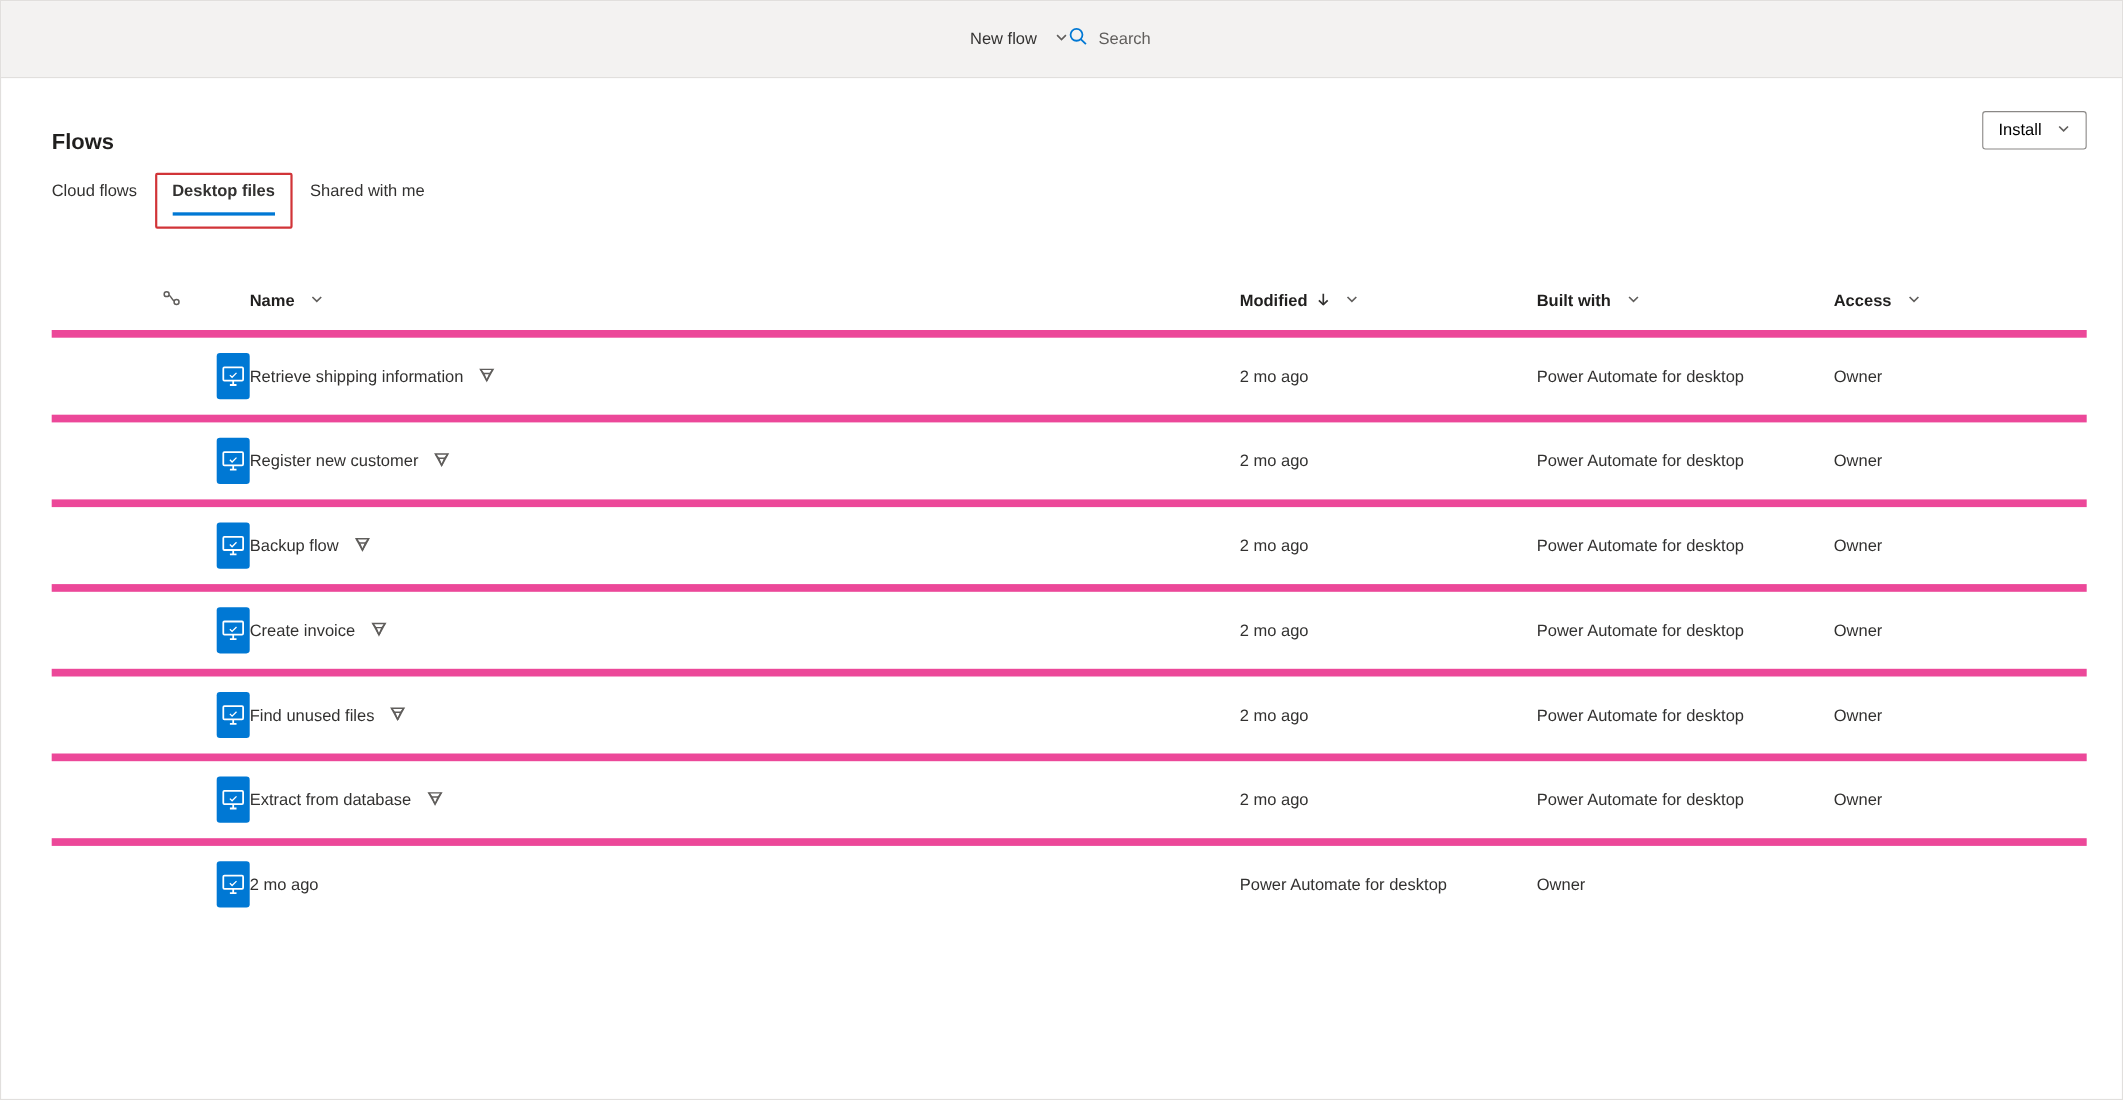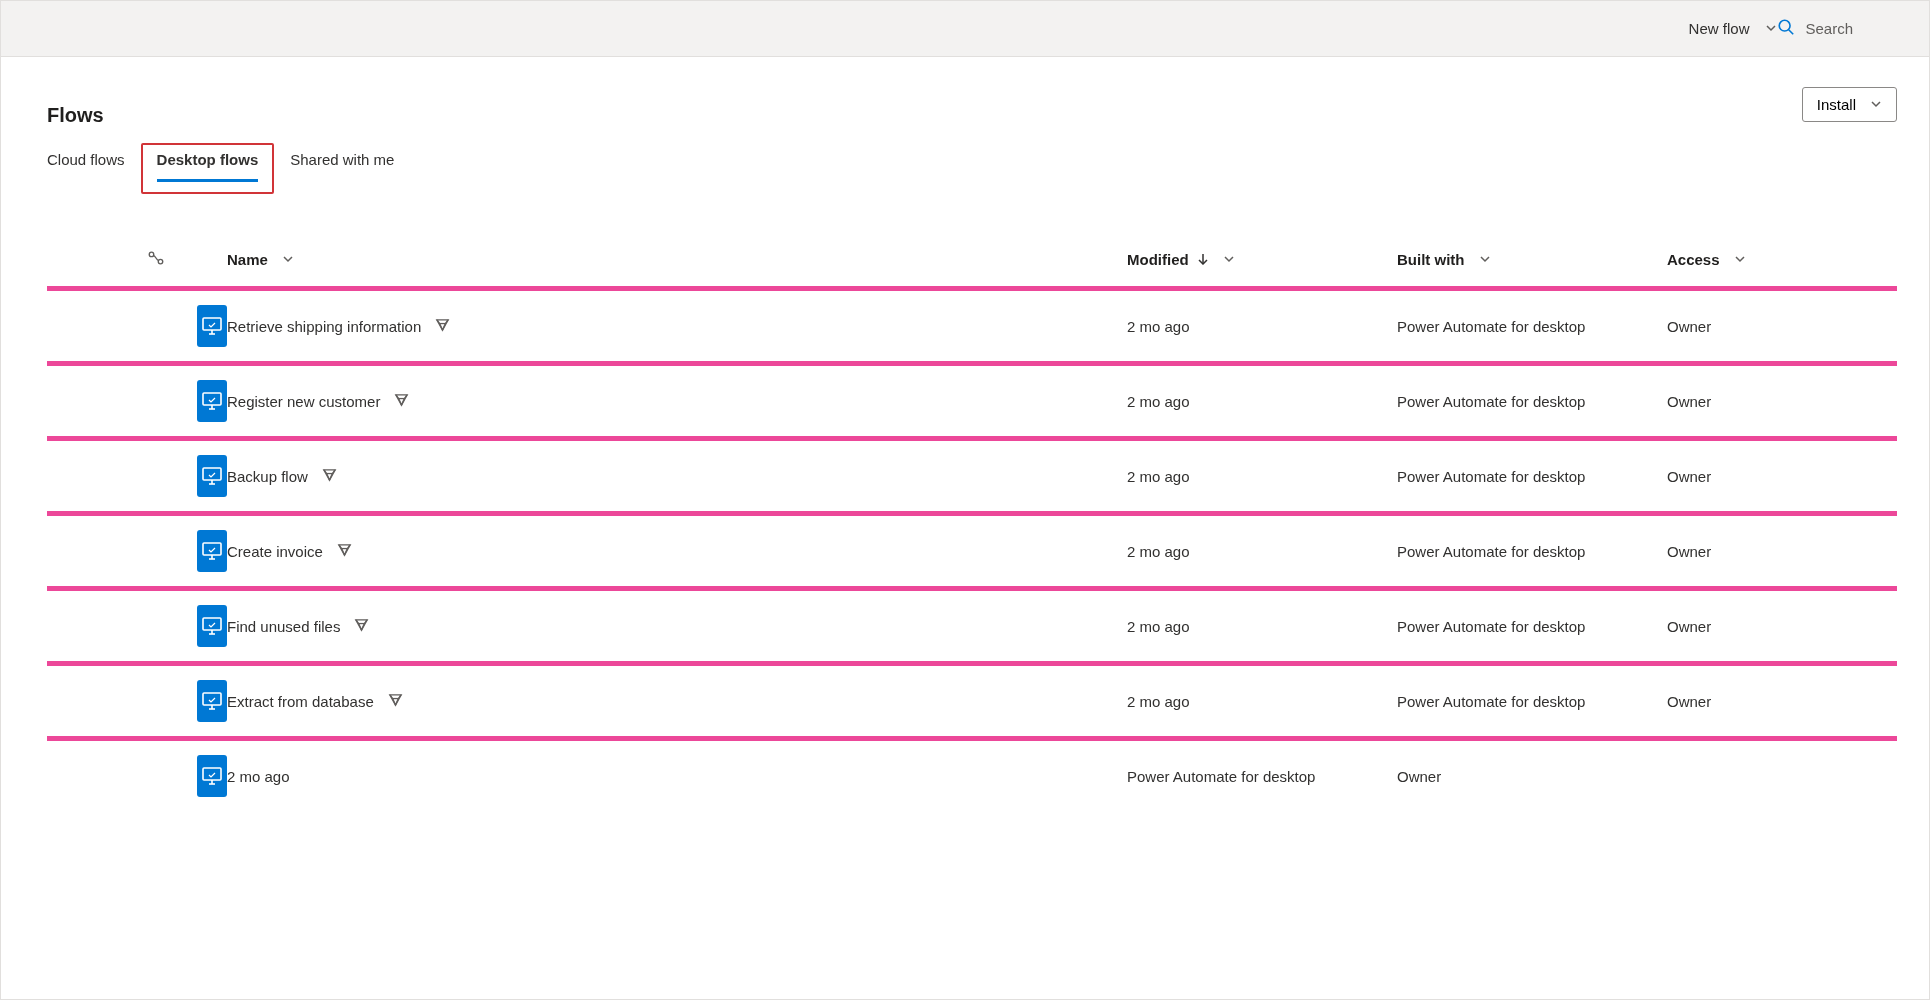--- a/index.html
+++ b/index.html
@@ -13,24 +13,24 @@
       color: #323130;
     }
     .app-border {
       border: 1px solid #e1dfdd;
       width: 100%;
       min-height: 100vh;
     }
     .top-bar {
       display: flex;
       align-items: center;
-      justify-content: flex-end;
+      justify-content: center;
       background: #f3f2f1;
       border-bottom: 1px solid #e1dfdd;
-      height: 56px;
+      height: 70px;
       padding: 0 16px 0 48px;
     }
     .new-flow-btn {
       display: flex;
       align-items: center;
       gap: 10px;
       cursor: pointer;
       font-size: 15px;
       color: #323130;
       padding-left: 16px;
@@ -160,21 +160,21 @@
       stroke-width: 1.5;
     }
     .sort-arrow svg {
       width: 12px;
       height: 12px;
       stroke: #323130;
       fill: none;
       stroke-width: 1.5;
     }
     .trow {
-      border-top: 5px solid #ec4899;
+      border-top: 7px solid #ec4899;
       padding: 14px 0;
     }
     .flow-icon-cell {
       display: flex;
       padding-left: 50px;
     }
     .flow-icon {
       width: 42px;
       height: 42px;
       background: #0078d4;
@@ -249,21 +249,21 @@
           <svg viewBox="0 0 12 12">
               <polyline points="2,4 6,8 10,4"></polyline>
             </svg>
         </span>
       </button>
     </div>
 
     <div class="tabs" id="tabs-container">
         <div class="tab">Cloud flows</div>
         <div class="tab-highlight">
-          <div class="tab active">Desktop flows</div>
+          <div class="tab active">Desktop files</div>
         </div>
         <div class="tab">Shared with me</div>
       </div>
 
     <div class="table-area">
       <div class="table">
         <div class="thead">
           <div class="spacer-col"></div>
           <div class="th">
             <span class="connector-icon">

